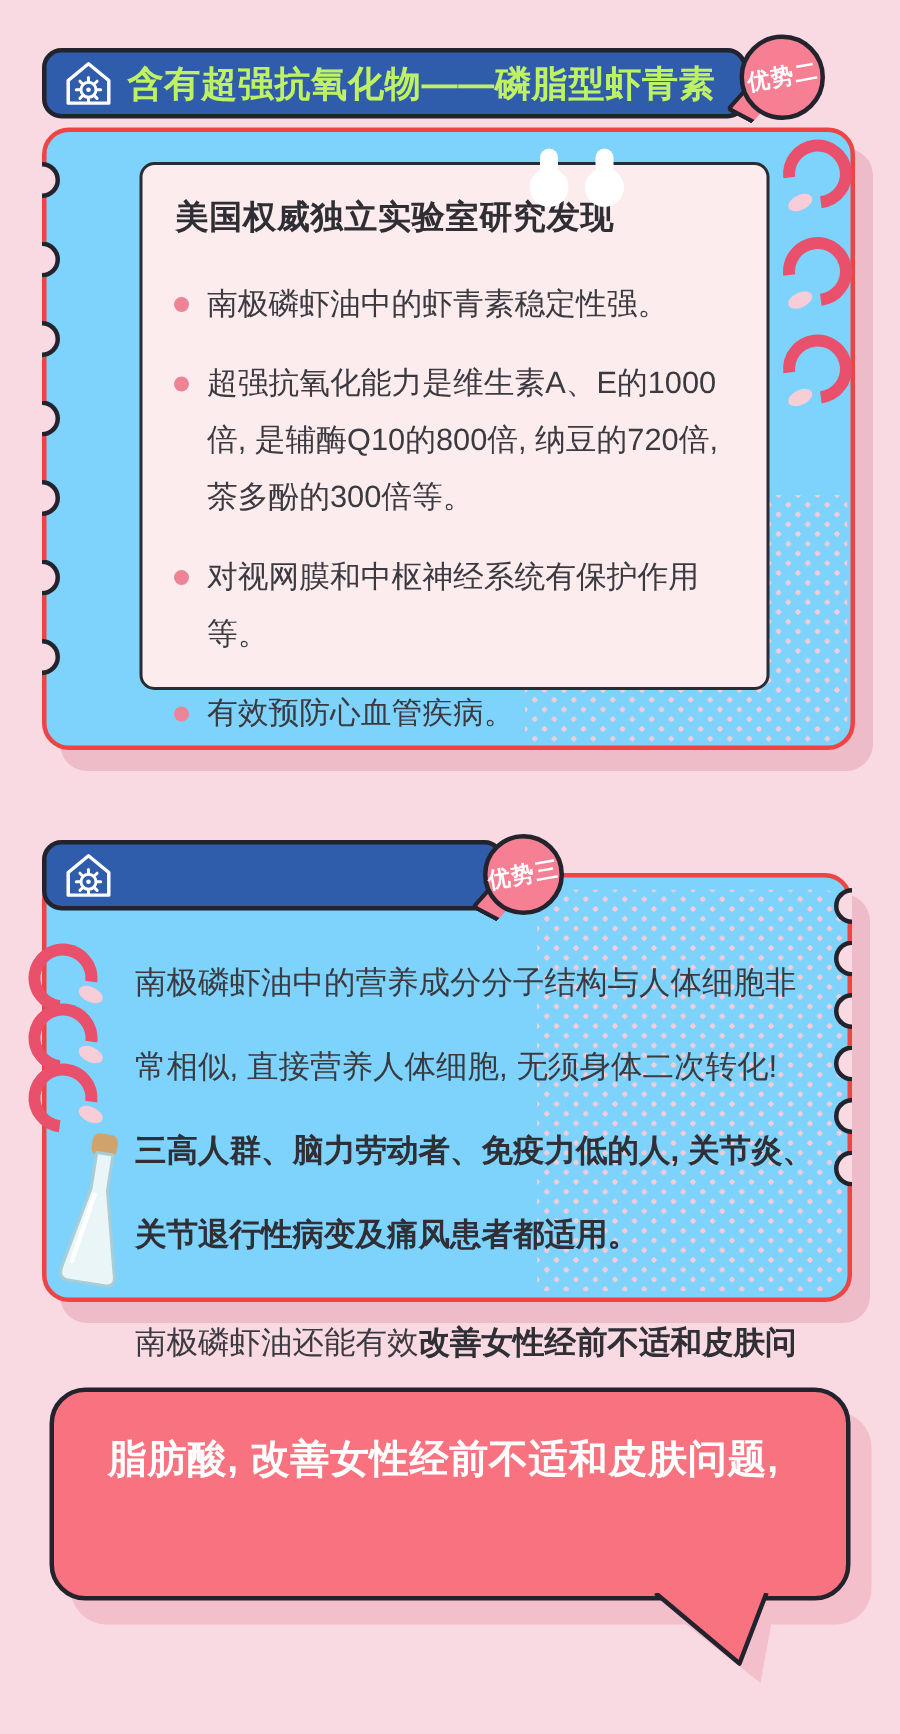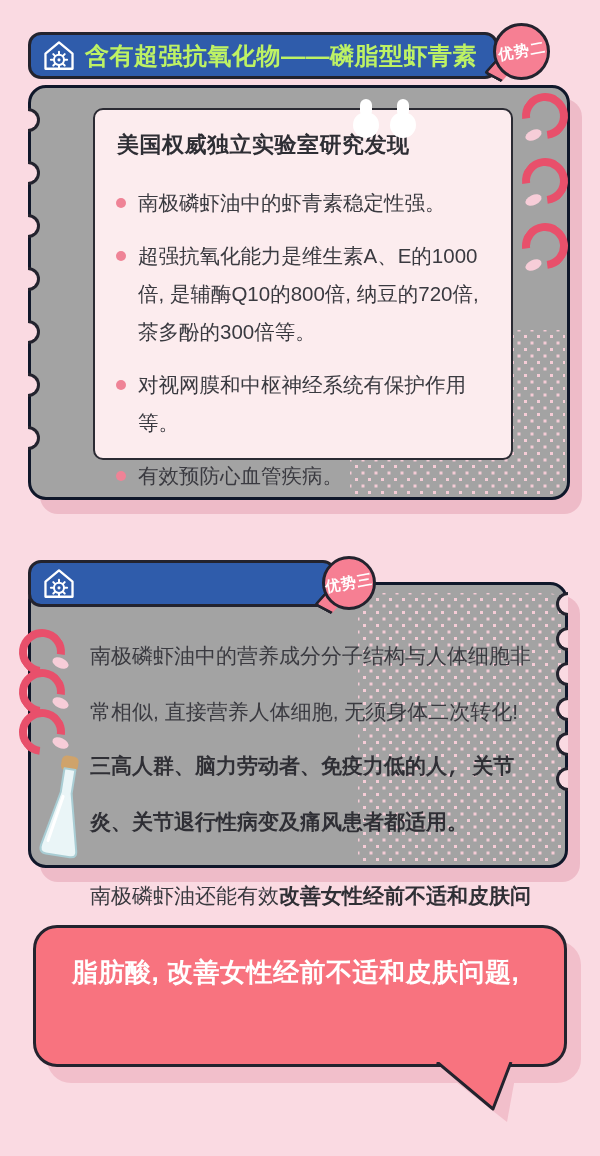--- a/index.html
+++ b/index.html
@@ -38,21 +38,21 @@
   .badge-tail {
     position:absolute; width:17px; height:17px; background:#f67f93;
     border-left:3px solid #23232e; border-bottom:3px solid #23232e;
     z-index:4; border-bottom-left-radius:4px;
   }
   .tail1 { left:489px; top:60px; transform:rotate(28deg) skewX(-14deg); }
   .tail2 { left:319px; top:592px; transform:rotate(28deg) skewX(-14deg); }
 
   
   .card {
-    position:absolute; background:#a3a3a3; border:3px solid #0f172a;
+    position:absolute; background:#7dd3fc; border:3px solid #ef4444;
     border-radius:18px; box-sizing:border-box;
     box-shadow:12px 14px 0 #eebbc8;
   }
   .card1 { left:28px; top:85px;  width:542px; height:415px; z-index:2; }
   .card2 { left:28px; top:582px; width:540px; height:286px; z-index:2; }
 
   
   .notch-l, .notch-r {
     position:absolute; width:12px; height:24px; background:#fadae2;
     border:3px solid #23232e; box-sizing:border-box; z-index:5;
@@ -107,21 +107,21 @@
   
   .bulb { position:absolute; width:26px; height:26px; background:#fff; border-radius:50%; z-index:3; }
   .bulb::before {
     content:""; position:absolute; left:7px; top:-13px; width:12px; height:18px;
     background:#fff; border-radius:6px;
   }
 
   
   .card2-text { position:absolute; left:59px; top:43px; width:455px; z-index:2; }
   .card2-text p { margin:0; font-size:21px; line-height:56px; color:#3a3a40; }
-  .card2-text p.bold, .card2-text .bold { font-weight:bold; color:#2f2f35;font-family:Liberation Mono, monospace; }
+  .card2-text p.bold, .card2-text .bold { font-weight:bold; color:#2f2f35; }
   .card2-text p.gap { margin-top:16px; }
 
   
   .bubble {
     position:absolute; left:33px; top:925px; width:534px; height:142px;
     background:#f8737f; border:3px solid #23232e; border-radius:24px;
     box-sizing:border-box; padding:23px 0 0 36px; z-index:2;
     box-shadow:14px 16px 0 #f2bfcb;
   }
   .bubble .line {

